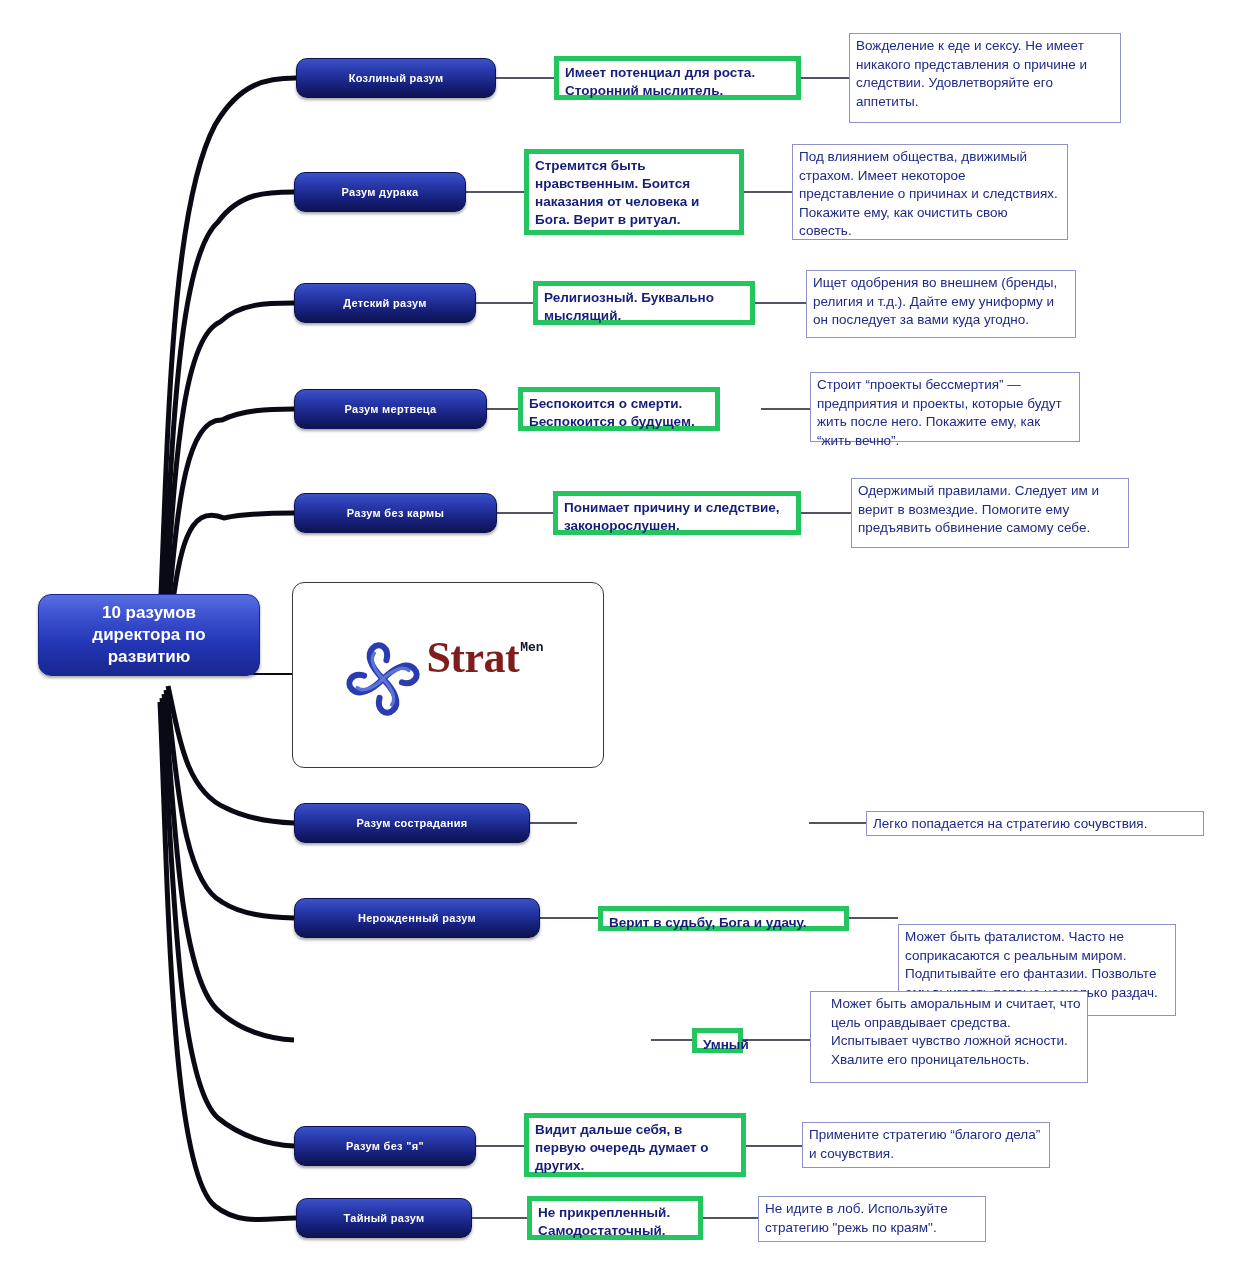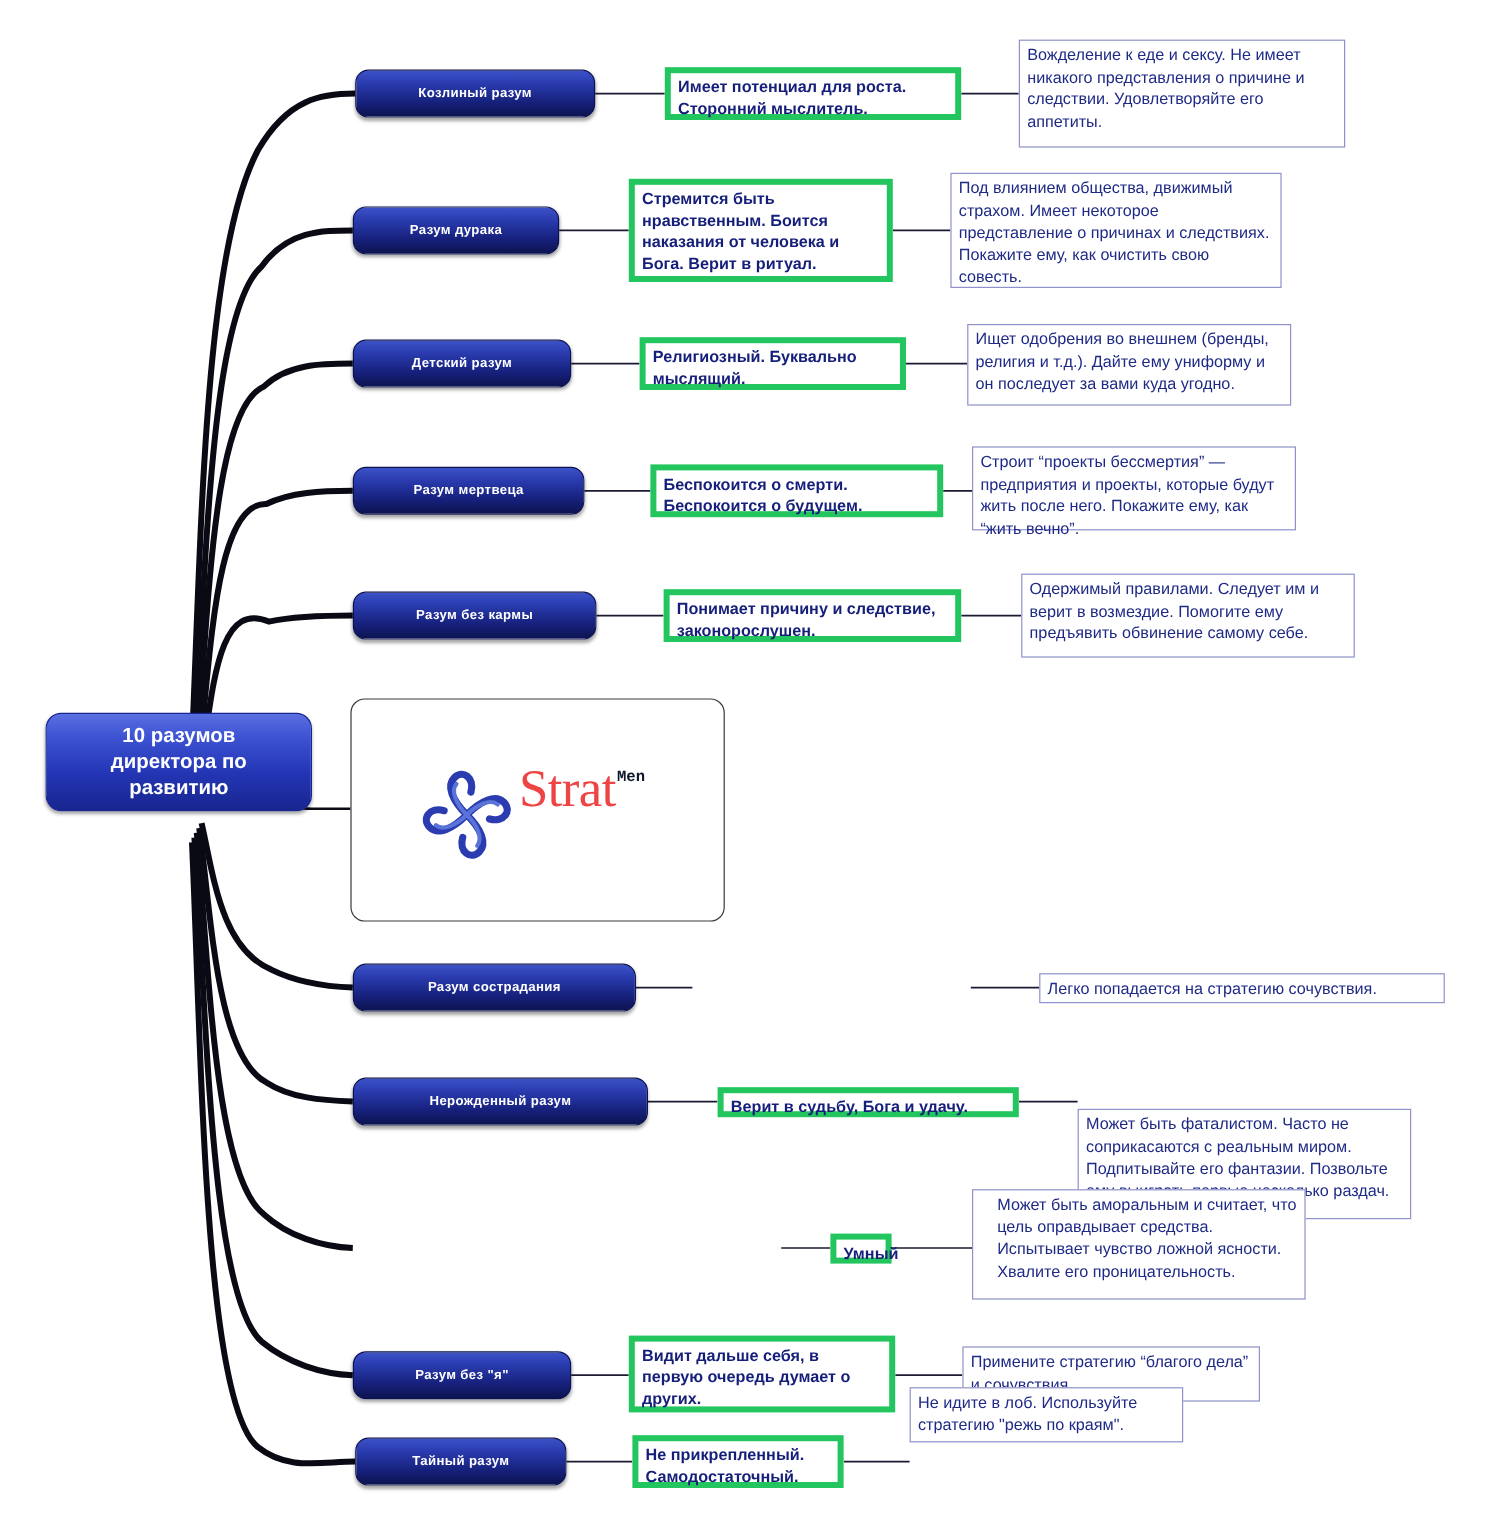--- a/index.html
+++ b/index.html
@@ -102,23 +102,23 @@
     align-items: center;
     justify-content: center;
   }
   .logo-inner {
     display: flex;
     align-items: flex-start;
     transform: translate(-6px, 4px);
   }
   .logo-word {
     font-family: "Liberation Serif", serif;
-    font-weight: normal;
+    font-weight: bold;
     font-size: 44px;
-    color: #ef4444;
+    color: #7f1d1d;
     line-height: 44px;
     letter-spacing: -0.5px;
   }
   .logo-sup {
     font-family: Liberation Mono, monospace;
     font-weight: bold;
     font-size: 13px;
     color: #0f172a;
     line-height: 19px;
     margin-top: 2px;
@@ -185,21 +185,21 @@
 
   <div class="node" style="left:294px; top:172px; width:172px; height:40px;">Разум дурака</div>
   <div class="note" style="left:524px; top:149px; width:220px; height:86px;">Стремится быть нравственным. Боится наказания от человека и Бога. Верит в ритуал.</div>
   <div class="note2" style="left:792px; top:144px; width:276px; height:96px;">Под влиянием общества, движимый страхом. Имеет некоторое представление о причинах и следствиях. Покажите ему, как очистить свою совесть.</div>
 
   <div class="node" style="left:294px; top:283px; width:182px; height:40px;">Детский разум</div>
   <div class="note" style="left:533px; top:281px; width:222px; height:44px;">Религиозный. Буквально мыслящий.</div>
   <div class="note2" style="left:806px; top:270px; width:270px; height:68px;">Ищет одобрения во внешнем (бренды, религия и т.д.). Дайте ему униформу и он последует за вами куда угодно.</div>
 
   <div class="node" style="left:294px; top:389px; width:193px; height:40px;">Разум мертвеца</div>
-  <div class="note" style="left:542px; top:387px; width:244px; height:44px;">Беспокоится о смерти. Беспокоится о будущем.</div>
+  <div class="note" style="left:518px; top:387px; width:202px; height:44px;">Беспокоится о смерти. Беспокоится о будущем.</div>
   <div class="note2" style="left:810px; top:372px; width:270px; height:70px;">Строит “проекты бессмертия” — предприятия и проекты, которые будут жить после него. Покажите ему, как “жить вечно”.</div>
 
   <div class="node" style="left:294px; top:493px; width:203px; height:40px;">Разум без кармы</div>
   <div class="note" style="left:553px; top:491px; width:248px; height:44px;">Понимает причину и следствие, законорослушен.</div>
   <div class="note2" style="left:851px; top:478px; width:278px; height:70px;">Одержимый правилами. Следует им и верит в возмездие. Помогите ему предъявить обвинение самому себе.</div>
 
   <div class="logo-card" style="left:292px; top:582px; width:312px; height:186px;">
     <div class="logo-inner">
       <svg width="86" height="86" viewBox="0 0 100 100">
         <g fill="none" stroke="#2b3bb0" stroke-width="7" stroke-linecap="round">
@@ -229,15 +229,15 @@
 
   <div class="note" style="left:692px; top:1028px; width:51px; height:25px;">Умный</div>
   <div class="note2" style="left:810px; top:991px; width:278px; height:92px;padding-left:20px;">Может быть аморальным и считает, что цель оправдывает средства. Испытывает чувство ложной ясности. Хвалите его проницательность.</div>
 
   <div class="node" style="left:294px; top:1126px; width:182px; height:40px;">Разум без "я"</div>
   <div class="note" style="left:524px; top:1113px; width:222px; height:64px;">Видит дальше себя, в первую очередь думает о других.</div>
   <div class="note2" style="left:802px; top:1122px; width:248px; height:46px;">Примените стратегию “благого дела” и  сочувствия.</div>
 
   <div class="node" style="left:296px; top:1198px; width:176px; height:40px;">Тайный разум</div>
   <div class="note" style="left:527px; top:1196px; width:176px; height:44px;">Не прикрепленный. Самодостаточный.</div>
-  <div class="note2" style="left:758px; top:1156px; width:228px; height:46px;">Не идите в лоб. Используйте стратегию "режь по краям".</div>
+  <div class="note2" style="left:758px; top:1196px; width:228px; height:46px;">Не идите в лоб. Используйте стратегию "режь по краям".</div>
 
 </div>
 
 </body></html>

